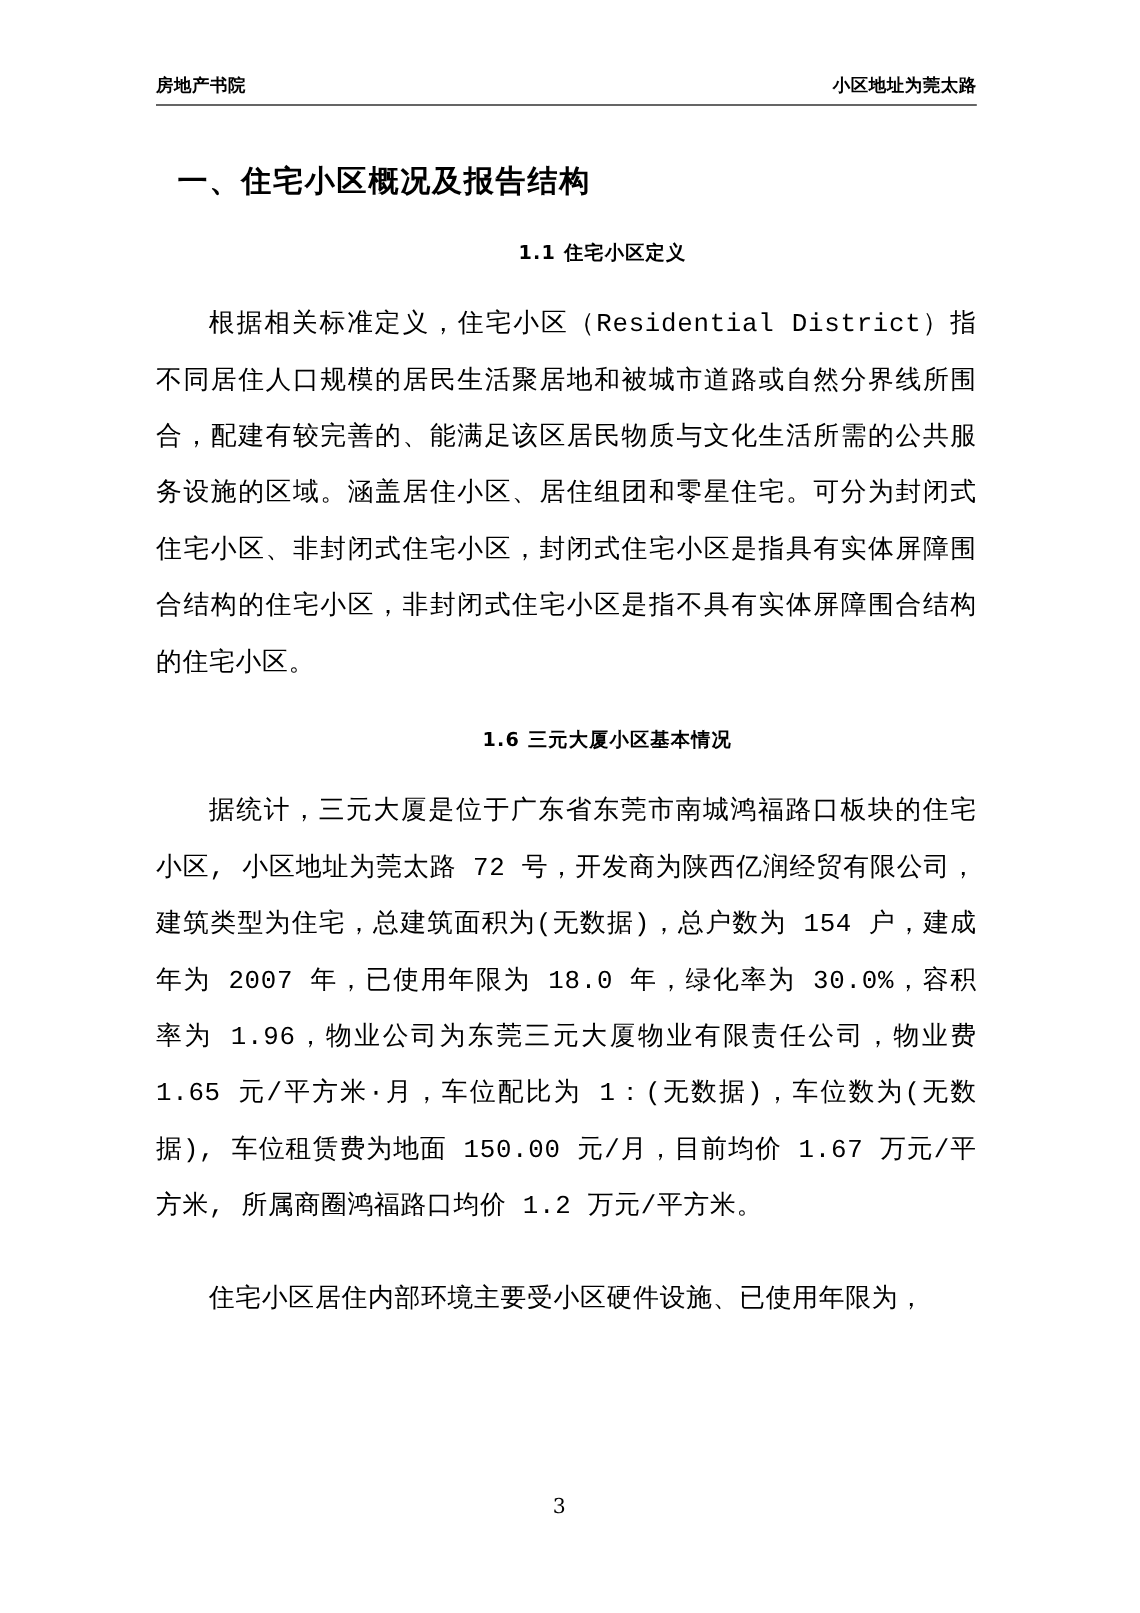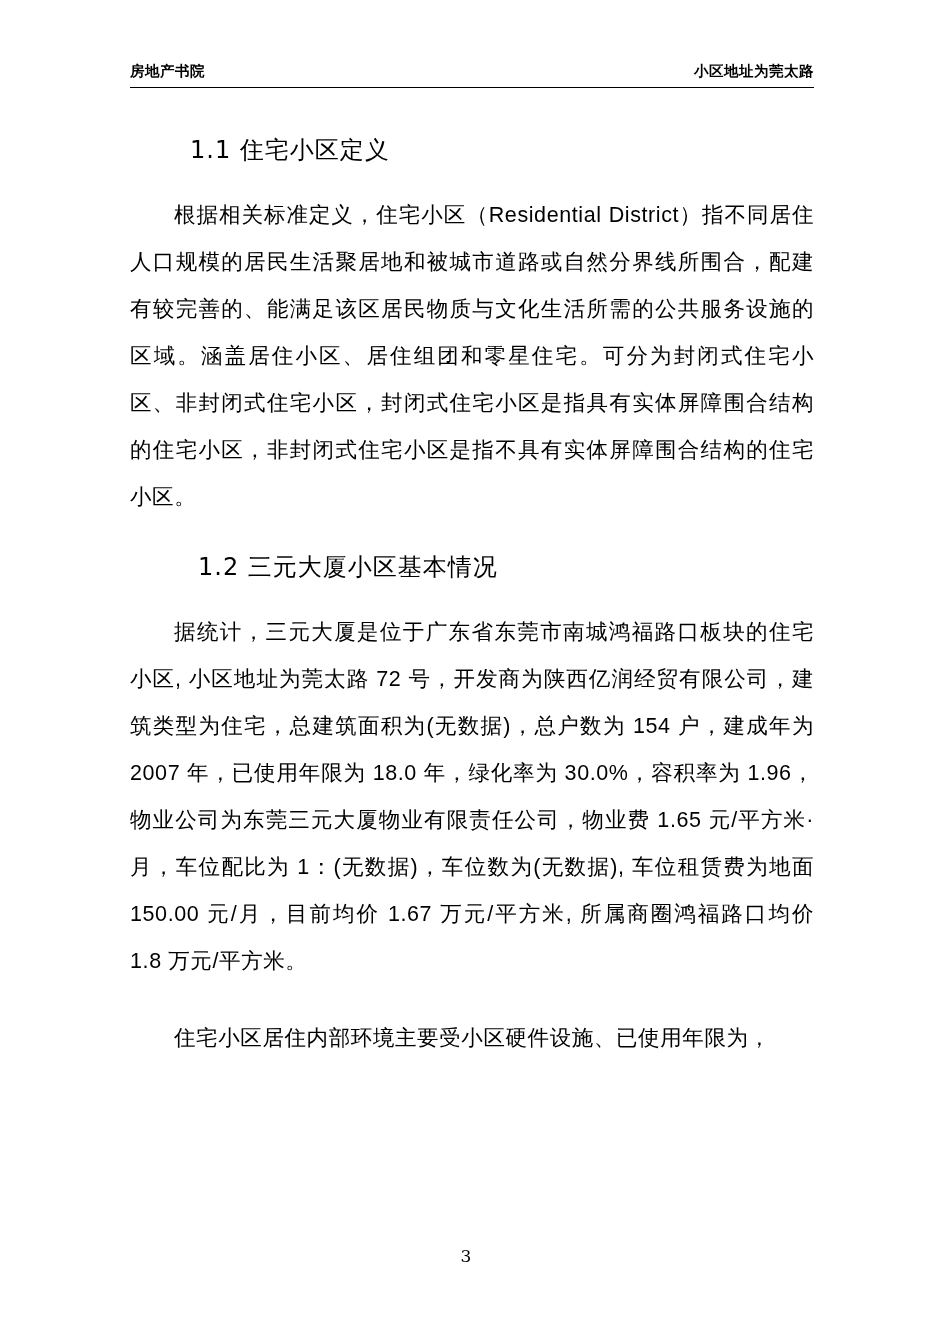--- a/index.html
+++ b/index.html
@@ -42,42 +42,43 @@
   h1.doc-h1 {
     font-family: "DejaVu Sans", "Liberation Sans", sans-serif;
     font-size: 25px;
     font-weight: bold;
     margin: 0 0 34px 0;
     padding-left: 18px;
     letter-spacing: 1.5px;
   }
   h2.doc-h2 {
     font-family: "DejaVu Sans", "Liberation Sans", sans-serif;
-    font-size: 24px;
-    font-weight: normal;
+    font-size: 16px;
+    font-weight: bold;
     margin: 0 0 26px 0;
     padding-left: 60px;
     letter-spacing: 1px;
+    text-align: center;
   }
   h2.doc-h2.indent-more {
     padding-left: 68px;
   }
   p.doc-p {
     font-size: 21.5px;
     line-height: 47px;
     text-align: justify;
     text-justify: inter-ideograph;
     margin: 0 0 30px 0;
     text-indent: 44px;
     letter-spacing: 0.6px;
   }
   p.doc-p.last { margin-bottom: 0; }
 
   .mono {
-    font-family: Liberation Sans, sans-serif;
+    font-family: Liberation Mono, monospace;
     letter-spacing: 1.2px;
   }
 
   
   .footer {
     position: absolute;
     left: 0;
     right: 0;
     bottom: 78px;
     text-align: center;
@@ -88,26 +89,27 @@
 </head>
 <body>
 
 <div class="page">
 
   <div class="header">
     <div class="left">房地产书院</div>
     <div class="right">小区地址为莞太路</div>
   </div>
 
+  <h1 class="doc-h1">一、住宅小区概况及报告结构</h1>
 
   <h2 class="doc-h2">1.1  住宅小区定义</h2>
   <p class="doc-p mono">根据相关标准定义，住宅小区（Residential District）指不同居住人口规模的居民生活聚居地和被城市道路或自然分界线所围合，配建有较完善的、能满足该区居民物质与文化生活所需的公共服务设施的区域。涵盖居住小区、居住组团和零星住宅。可分为封闭式住宅小区、非封闭式住宅小区，封闭式住宅小区是指具有实体屏障围合结构的住宅小区，非封闭式住宅小区是指不具有实体屏障围合结构的住宅小区。</p>
 
-  <h2 class="doc-h2 indent-more">1.2  三元大厦小区基本情况</h2>
-  <p class="doc-p mono">据统计，三元大厦是位于广东省东莞市南城鸿福路口板块的住宅小区, 小区地址为莞太路 72 号，开发商为陕西亿润经贸有限公司，建筑类型为住宅，总建筑面积为(无数据)，总户数为 154 户，建成年为 2007 年，已使用年限为 18.0 年，绿化率为 30.0%，容积率为 1.96，物业公司为东莞三元大厦物业有限责任公司，物业费 1.65 元/平方米·月，车位配比为 1：(无数据)，车位数为(无数据), 车位租赁费为地面 150.00 元/月，目前均价 1.67 万元/平方米, 所属商圈鸿福路口均价 1.8 万元/平方米。</p>
+  <h2 class="doc-h2 indent-more">1.6  三元大厦小区基本情况</h2>
+  <p class="doc-p mono">据统计，三元大厦是位于广东省东莞市南城鸿福路口板块的住宅小区, 小区地址为莞太路 72 号，开发商为陕西亿润经贸有限公司，建筑类型为住宅，总建筑面积为(无数据)，总户数为 154 户，建成年为 2007 年，已使用年限为 18.0 年，绿化率为 30.0%，容积率为 1.96，物业公司为东莞三元大厦物业有限责任公司，物业费 1.65 元/平方米·月，车位配比为 1：(无数据)，车位数为(无数据), 车位租赁费为地面 150.00 元/月，目前均价 1.67 万元/平方米, 所属商圈鸿福路口均价 1.2 万元/平方米。</p>
 
   <p class="doc-p mono last">住宅小区居住内部环境主要受小区硬件设施、已使用年限为，</p>
 
   <div class="footer">
     <span>3</span>
   </div>
 
 </div>
 
 </body></html>

